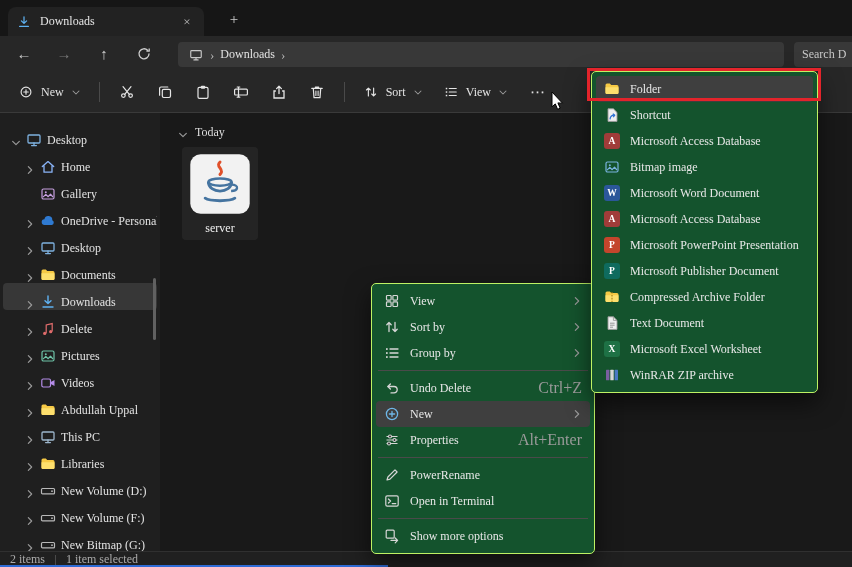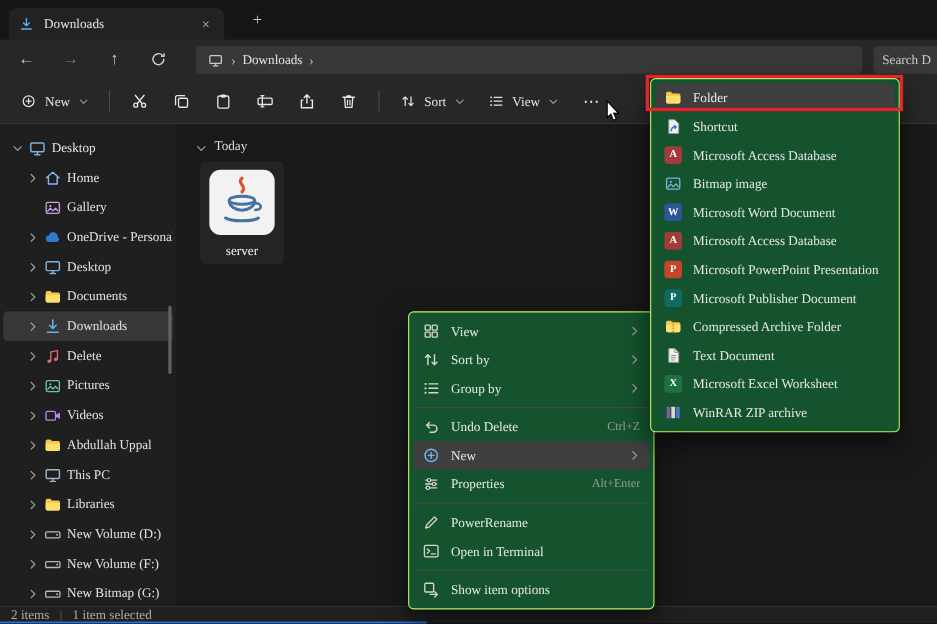--- a/index.html
+++ b/index.html
@@ -30,21 +30,21 @@
              border-radius:4px;display:flex;align-items:center;padding:0 8px;color:#c9c9c9;overflow:hidden;white-space:nowrap;}
 
   .toolrow{position:absolute;left:0;top:36px;width:852px;height:40px;display:flex;align-items:center;}
   .tbtn{display:flex;align-items:center;gap:7px;height:30px;padding:0 10px;border-radius:4px;color:#e4e4e4;}
   .tico{width:28px;height:30px;display:flex;align-items:center;justify-content:center;border-radius:4px;margin:0 5px;}
   .tsep{width:1px;height:20px;background:#4a4a4a;margin:0 8px;}
   .more-dots{font-size:15px;color:#e0e0e0;letter-spacing:1px;padding:0 12px;}
 
   
   .sidebar{position:absolute;left:0;top:113px;width:160px;height:438px;background:#1f1f1f;padding-top:8px;overflow:hidden;}
-  .srow{height:27px;display:flex;align-items:center;gap:5px;padding-left:8px;border-radius:4px;margin:0 3px;}
+  .srow{height:27px;display:flex;align-items:flex-end;gap:5px;padding-left:8px;border-radius:4px;margin:0 3px;}
   .srow.child{padding-left:22px;}
   .srow.sel{background:#373737;}
   .slab{white-space:nowrap;overflow:hidden;color:#e3e3e3;}
   .chev{width:10px;height:10px;color:#9a9a9a;flex:0 0 10px;}
   .chev.down{transform:rotate(90deg);}
   .spacer{flex:0 0 10px;}
   .scrollthumb{position:absolute;left:153px;top:278px;width:3px;height:62px;background:#616161;border-radius:2px;}
 
   
   .main{position:absolute;left:160px;top:113px;width:692px;height:438px;background:#191919;}
@@ -61,21 +61,21 @@
   .accentline{position:absolute;left:0;top:565px;width:388px;height:2px;background:#2e6bd6;}
 
   
   .menu{position:absolute;background:#14532d;border:1px solid #bef264;border-radius:5px;
         padding:4px;box-shadow:0 10px 24px rgba(0,0,0,.55);z-index:40;}
   .ctxmenu{left:371px;top:283px;width:224px;}
   .submenu{left:591px;top:71px;width:227px;z-index:45;}
   .mi{height:26px;display:flex;align-items:center;gap:10px;padding:0 8px;border-radius:4px;color:#e8e8e8;}
   .mi.hl{background:#3f3f3f;}
   .mil{flex:1;white-space:nowrap;overflow:hidden;}
-  .msc{color:#9a9a9a;font-size:11px;}
+  .msc{color:#9a9a9a;font-size:16px;}
   .mchev{width:10px;height:10px;color:#9a9a9a;}
   .mdiv{height:1px;background:#4a4a4a;margin:4px 2px;}
   .mic{width:16px;height:16px;flex:0 0 16px;color:#d6d6d6;}
 
   
   .fico{width:16px;height:16px;border-radius:3px;flex:0 0 16px;display:flex;align-items:center;
         justify-content:center;font-size:9.5px;font-weight:bold;color:#fff;}
   .of-access{background:#a03c39;} .of-access::after{content:"A";}
   .of-word{background:#2b579a;}   .of-word::after{content:"W";}
   .of-ppt{background:#c4452c;}    .of-ppt::after{content:"P";}
@@ -567,21 +567,21 @@
       <svg class="mic">
           <use href="#s-terminal"></use>
         </svg>
       <span class="mil">Open in Terminal</span>
     </div>
     <div class="mdiv"></div>
     <div class="mi">
       <svg class="mic">
           <use href="#s-moreopts"></use>
         </svg>
-      <span class="mil">Show item options</span>
+      <span class="mil">Show more options</span>
     </div>
   </div>
 
   <div class="menu submenu">
     <div class="mi hl">
       <svg class="mic">
           <use href="#s-folder"></use>
         </svg>
       <span class="mil">Folder</span>
     </div>

